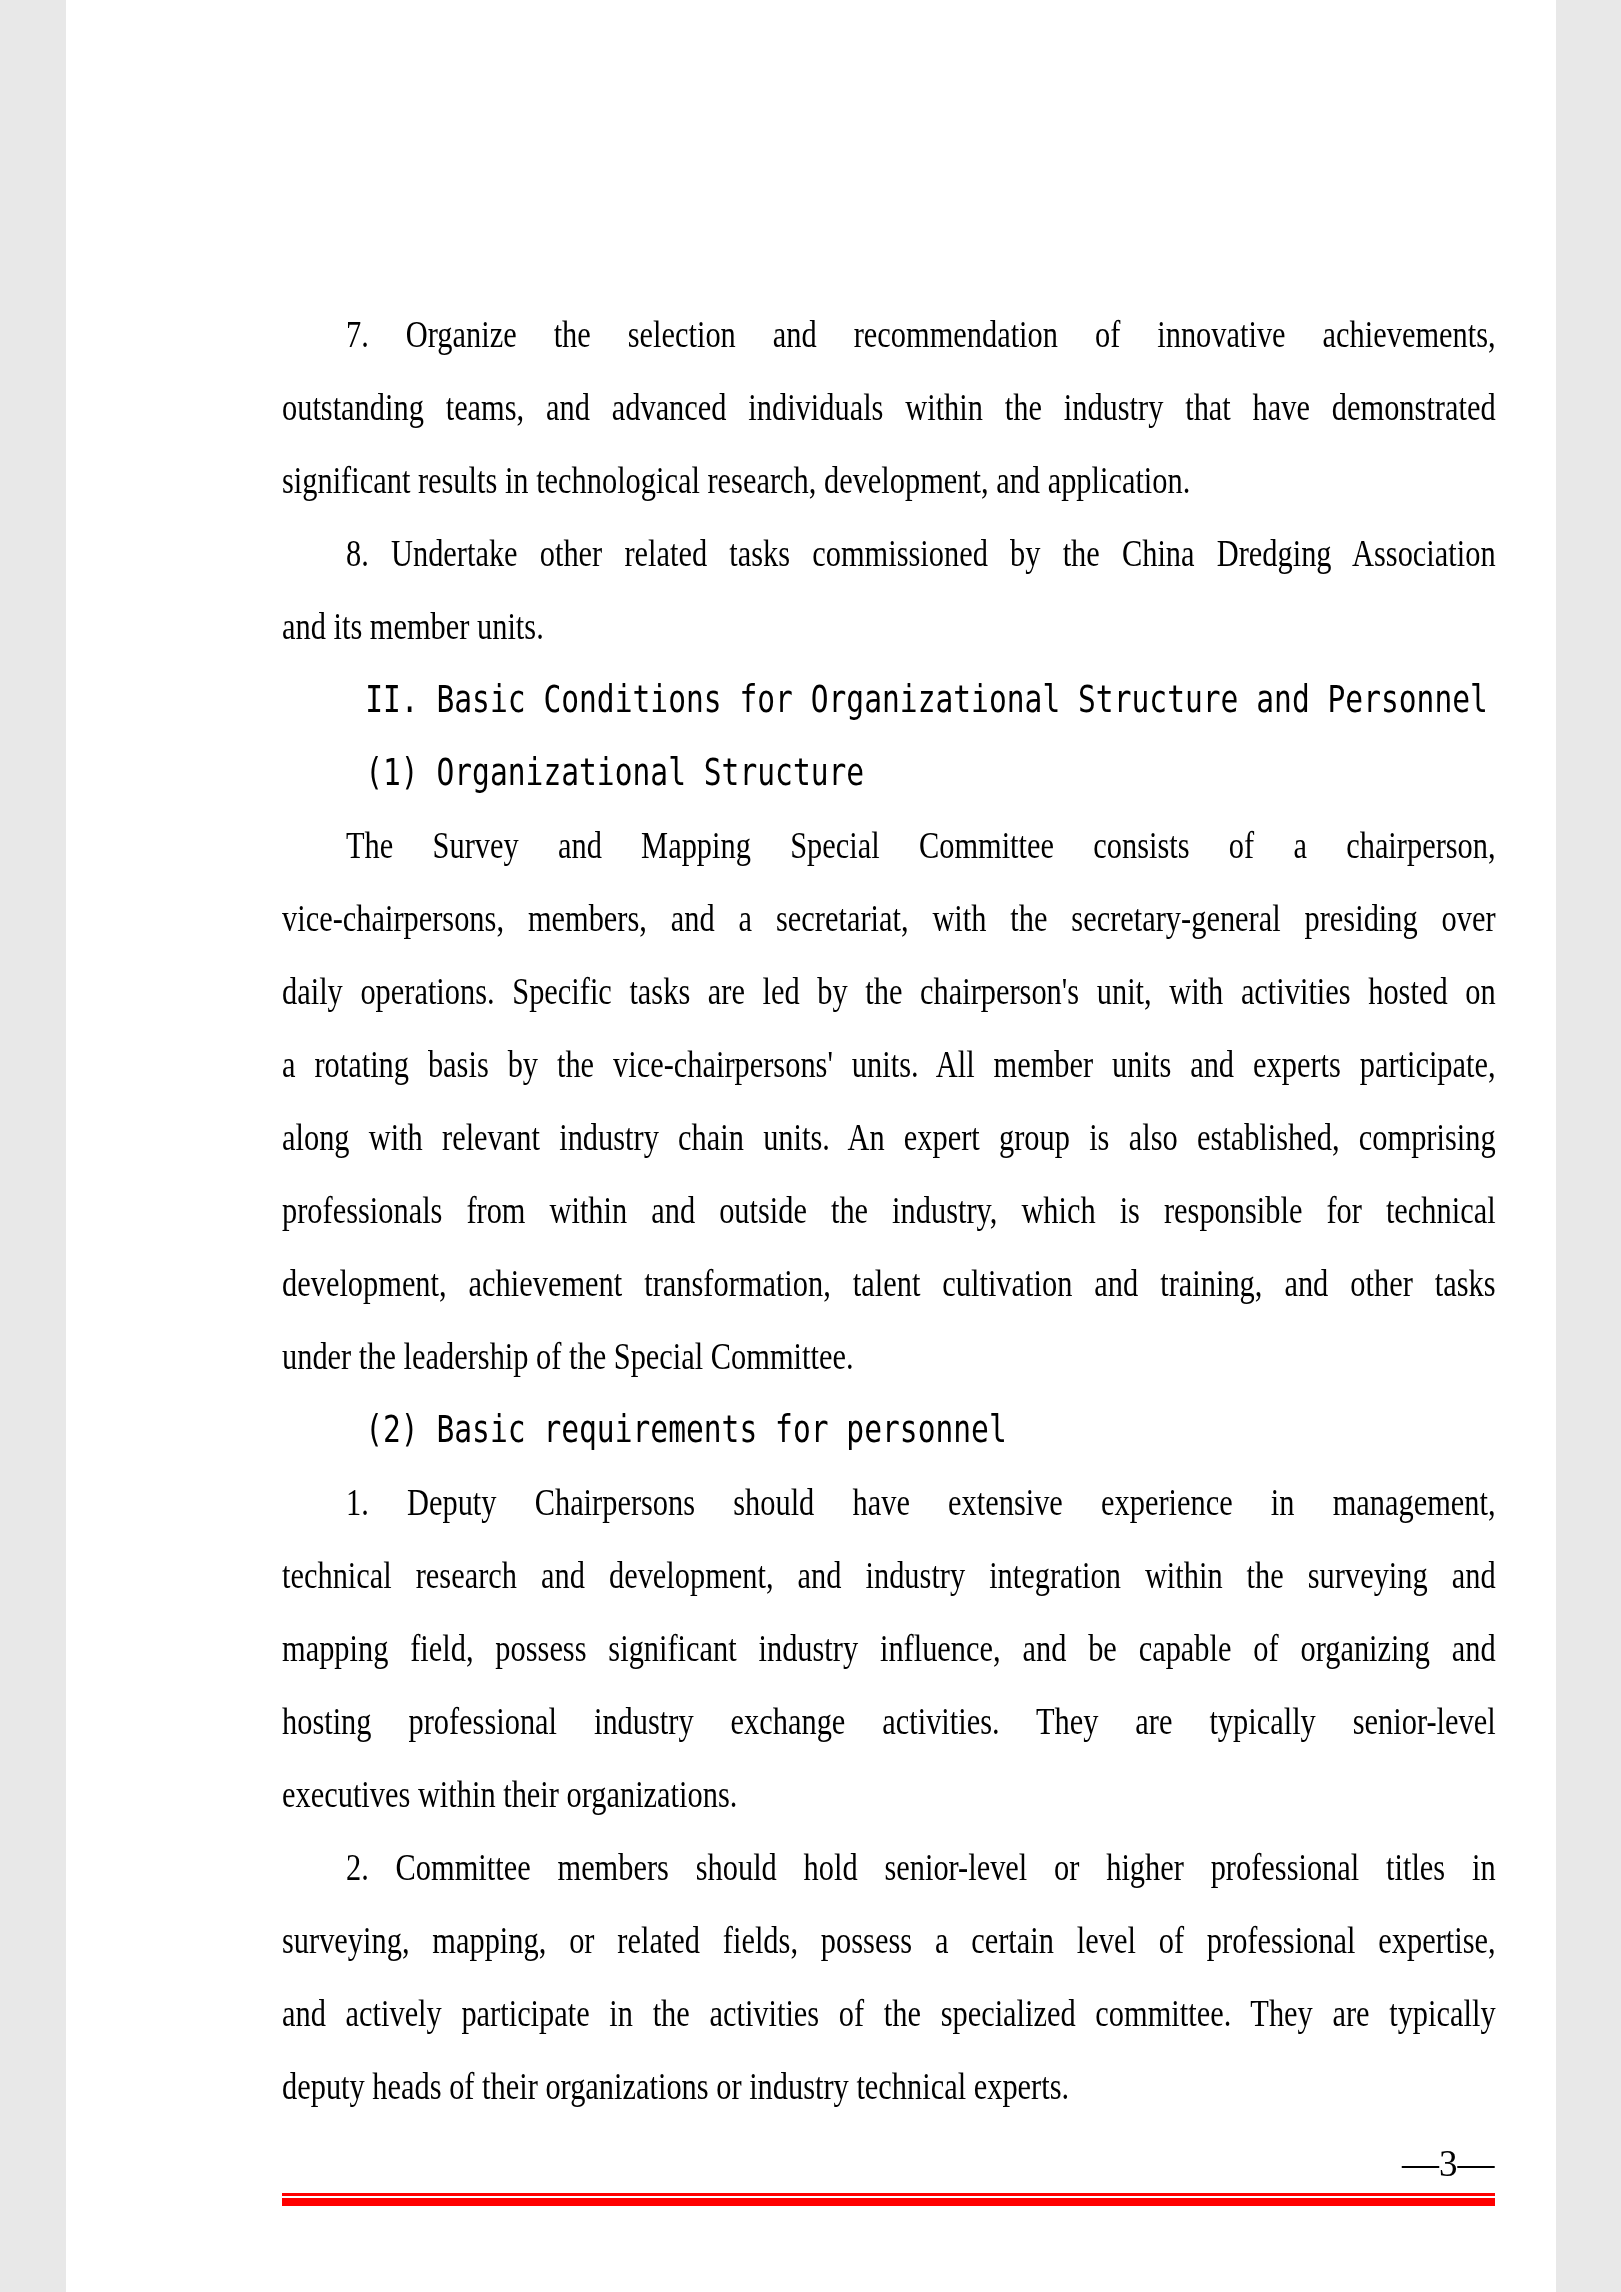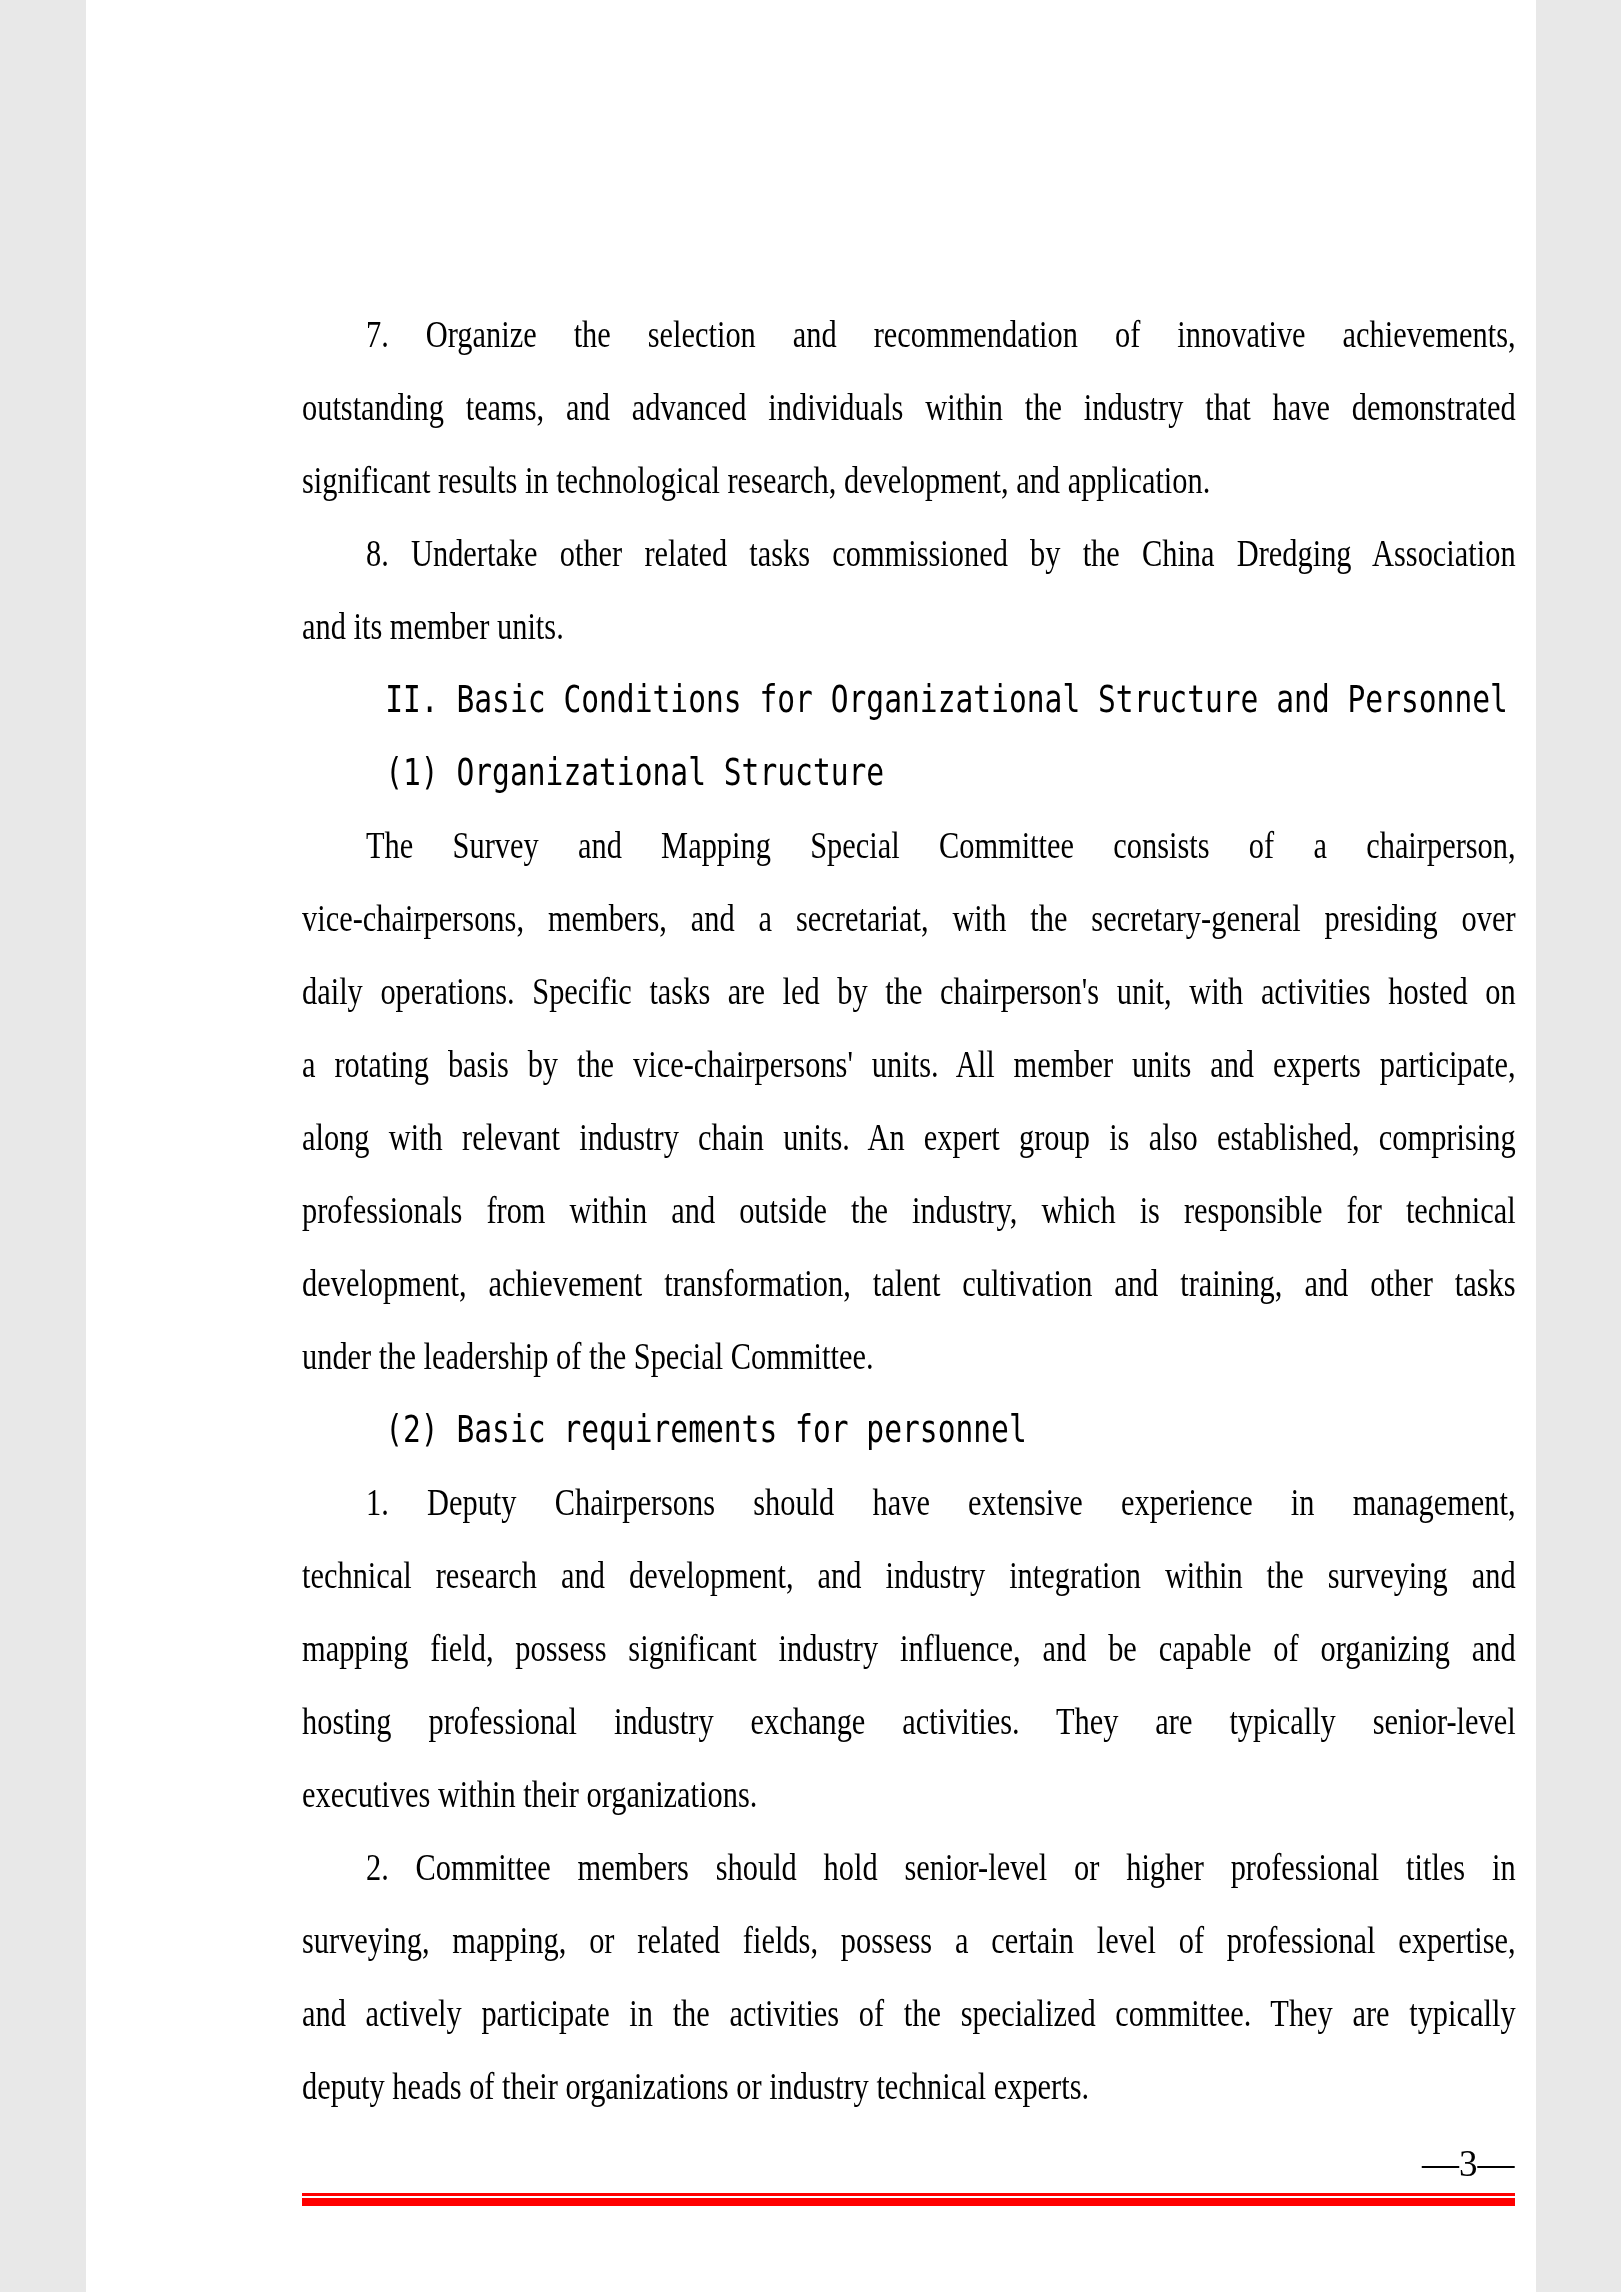--- a/index.html
+++ b/index.html
@@ -3,20 +3,21 @@
 <meta charset="utf-8">
 <style>
   html, body { margin: 0; padding: 0; background: #e8e8e8; }
   .page {
     position: relative;
     width: 1450px;
     height: 2293px;
     background: #ffffff;
     overflow: hidden;
     margin: 0 auto;
+    padding-left: 40px;
   }
   .doc-body {
     position: absolute;
     left: 216px;
     top: 298px;
     width: 1517px; 
   }
   .line {
     height: 73px;
     line-height: 73px;

